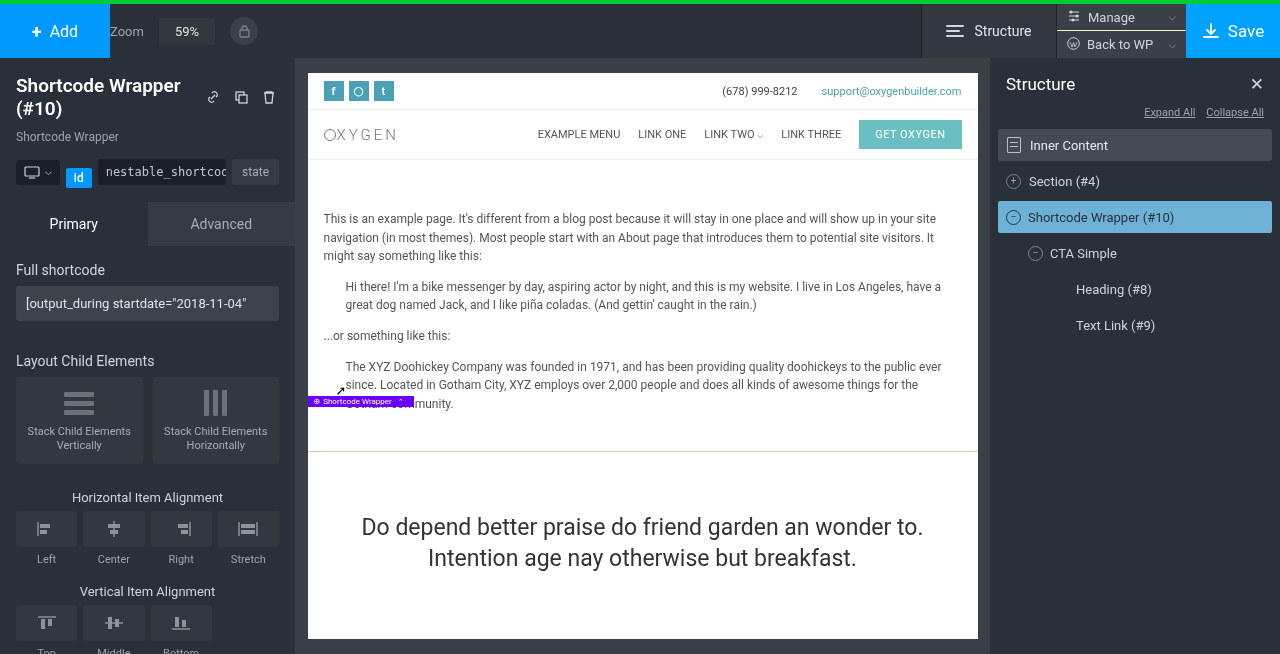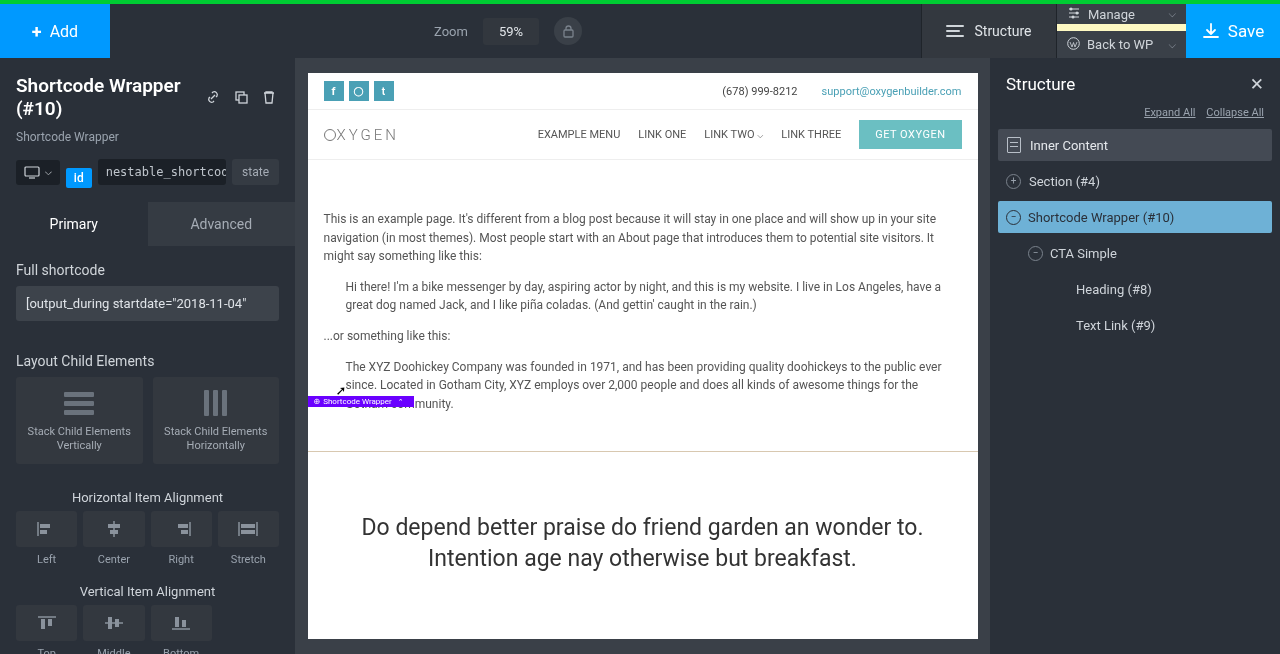--- a/index.html
+++ b/index.html
@@ -2,33 +2,33 @@
 <html><head>
 <meta charset="utf-8">
 <style>
 * { margin: 0; padding: 0; box-sizing: border-box; font-family: -apple-system, BlinkMacSystemFont, "Segoe UI", Roboto, sans-serif; }
 body { background: #2a3039; color: #b8bfc8; overflow: hidden; width: 1280px; height: 654px; position: relative; }
 .green-strip { height: 4px; background: #00cc33; width: 100%; }
 
 
 .topbar { height: 54px; display: flex; align-items: stretch; background: #2a3039; }
 .add-btn { background: #0099ff; color: #fff; width: 110px; display: flex; align-items: center; justify-content: center; gap: 8px; font-size: 16px; font-weight: 400; cursor: pointer; }
-.topbar-mid { flex: 1; display: flex; align-items: center; justify-content: center; padding-right: 15px; gap: 15px; }
+.topbar-mid { flex: 1; display: flex; align-items: center; justify-content: flex-start; padding-right: 15px; gap: 15px; }
 .zoom-label { color: #9aa3ae; font-size: 13px; }
 .zoom-val { background: #32373e; color: #e0e4e8; padding: 6px 16px; border-radius: 3px; font-size: 13px; }
 .lock-icon { width: 28px; height: 28px; display: flex; align-items: center; justify-content: center; background: #3a4048; border-radius: 50%; color: #7a828c; font-size: 13px; }
 .topbar-right { display: flex; align-items: stretch; }
 .structure-btn { width: 135px; background: #33383f; display: flex; align-items: center; justify-content: center; gap: 10px; color: #e0e4e8; font-size: 14px; border-left: 1px solid #1f242a; cursor: pointer; }
 .hamburger-icon { display: flex; flex-direction: column; gap: 3px; }
 .hamburger-icon span { display: block; width: 18px; height: 2px; background: #d0d5da; border-radius: 1px; }
 .hamburger-icon span:nth-child(2) { width: 14px; }
 .hamburger-icon span:nth-child(3) { width: 18px; }
 .manage-col { width: 130px; background: #3a4048; border-left: 1px solid #1f242a; display: flex; flex-direction: column; }
 .manage-item { height: 27px; display: flex; align-items: center; padding: 0 10px; gap: 7px; color: #d0d5da; font-size: 13px; cursor: pointer; }
-.manage-item:first-child { border-bottom: 7px solid #fef9c3; }
+.manage-item:first-child { border-bottom: 1px solid #fef9c3; }
 .manage-item .chev { margin-left: auto; font-size: 10px; color: #8a929c; }
 .save-btn { background: #00a2ff; color: #fff; width: 94px; display: flex; align-items: center; justify-content: center; gap: 8px; font-size: 17px; cursor: pointer; }
 .save-btn svg { width: 18px; height: 18px; }
 
 
 .main { display: flex; height: calc(100% - 58px); }
 
 
 .left-panel { width: 295px; background: #2a3039; overflow-y: auto; padding-bottom: 20px; }
 .sel-header { padding: 16px 16px 10px 16px; display: flex; align-items: center; gap: 8px; }

